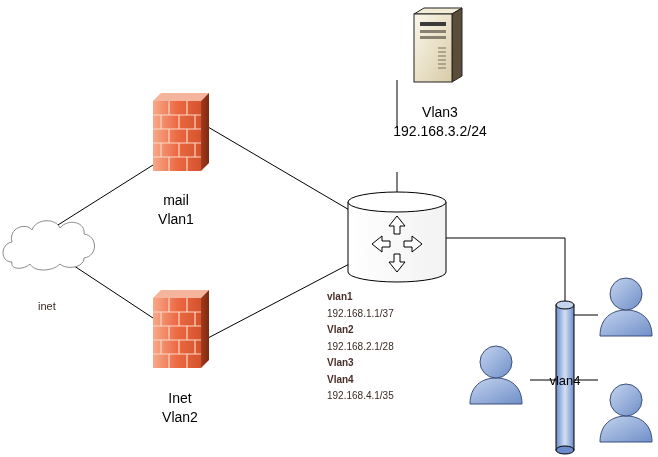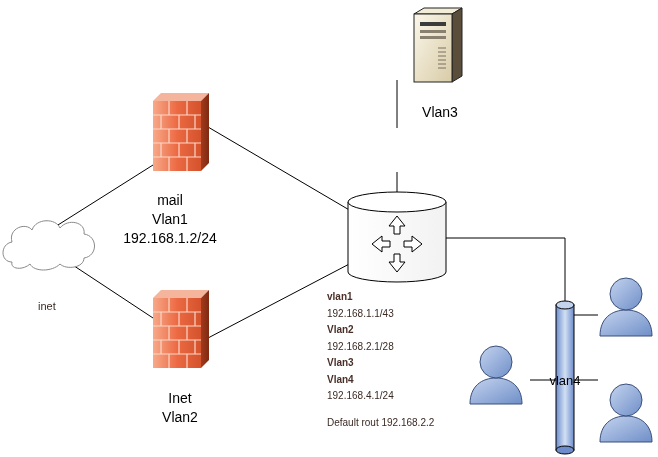--- a/index.html
+++ b/index.html
@@ -151,40 +151,39 @@
     <circle cx="28" cy="20" r="16" fill="url(#userGrad)" stroke="#3a4f7a" stroke-width="1"></circle>
   </g>
   <g transform="translate(598,380)">
     <path d="M2,62 C2,44 14,36 28,36 C42,36 54,44 54,62 Z" fill="url(#userGrad)" stroke="#3a4f7a" stroke-width="1"></path>
     <circle cx="28" cy="20" r="16" fill="url(#userGrad)" stroke="#3a4f7a" stroke-width="1"></circle>
   </g>
 </svg>
 
 <div class="lbl" style="left:380px; top:103px; width:120px;">
   <div>Vlan3</div>
+  <div>192.168.3.2/24</div>
 </div>
 
-<div class="lbl" style="left:110px; top:191px; width:120px;">
+<div class="lbl" style="left:116px; top:191px; width:120px;">
   <div>mail</div>
   <div>Vlan1</div>
-  <div>192.168.1.2/24</div>
 </div>
 
 <div class="lbl" style="left:120px; top:389px; width:120px;">
   <div>Inet</div>
   <div>Vlan2</div>
 </div>
 
 <div class="small" style="left:38px; top:298px; font-size:11px;">inet</div>
 
 <div class="lbl" style="left:545px; top:371px; width:40px; font-size:13px;">vlan4</div>
 
 <div class="small" style="left:327px; top:289px;">
   <div><b>vlan1</b></div>
-  <div>192.168.1.1/43</div>
+  <div>192.168.1.1/37</div>
   <div><b>Vlan2</b></div>
   <div>192.168.2.1/28</div>
   <div><b>Vlan3</b></div>
   <div><b>Vlan4</b></div>
-  <div>192.168.4.1/24</div>
+  <div>192.168.4.1/35</div>
   <div style="height:10px"></div>
-  <div>Default rout 192.168.2.2</div>
 </div>
 
 </body></html>

